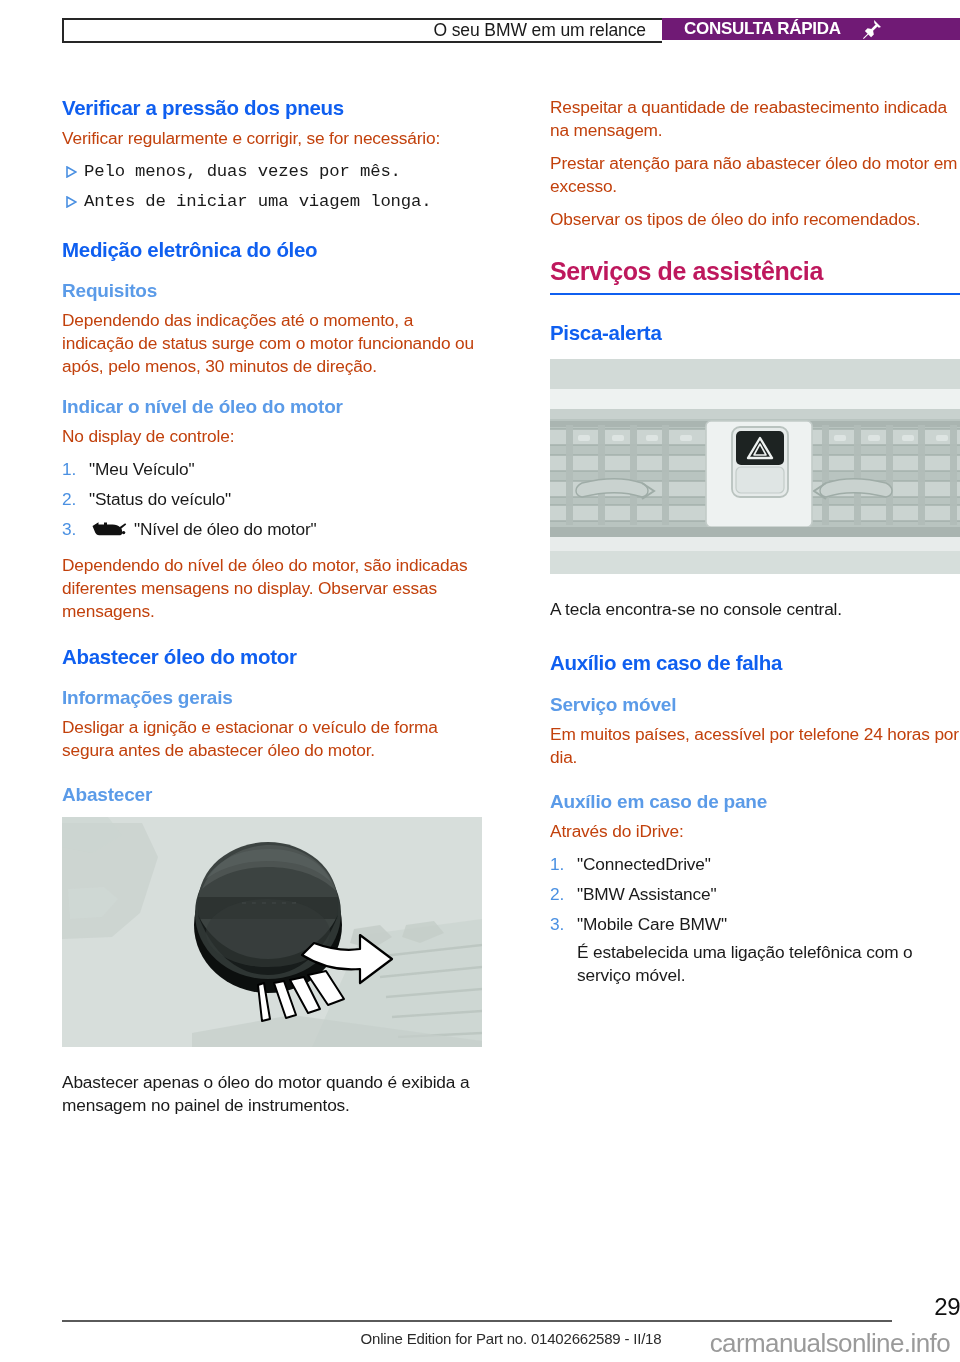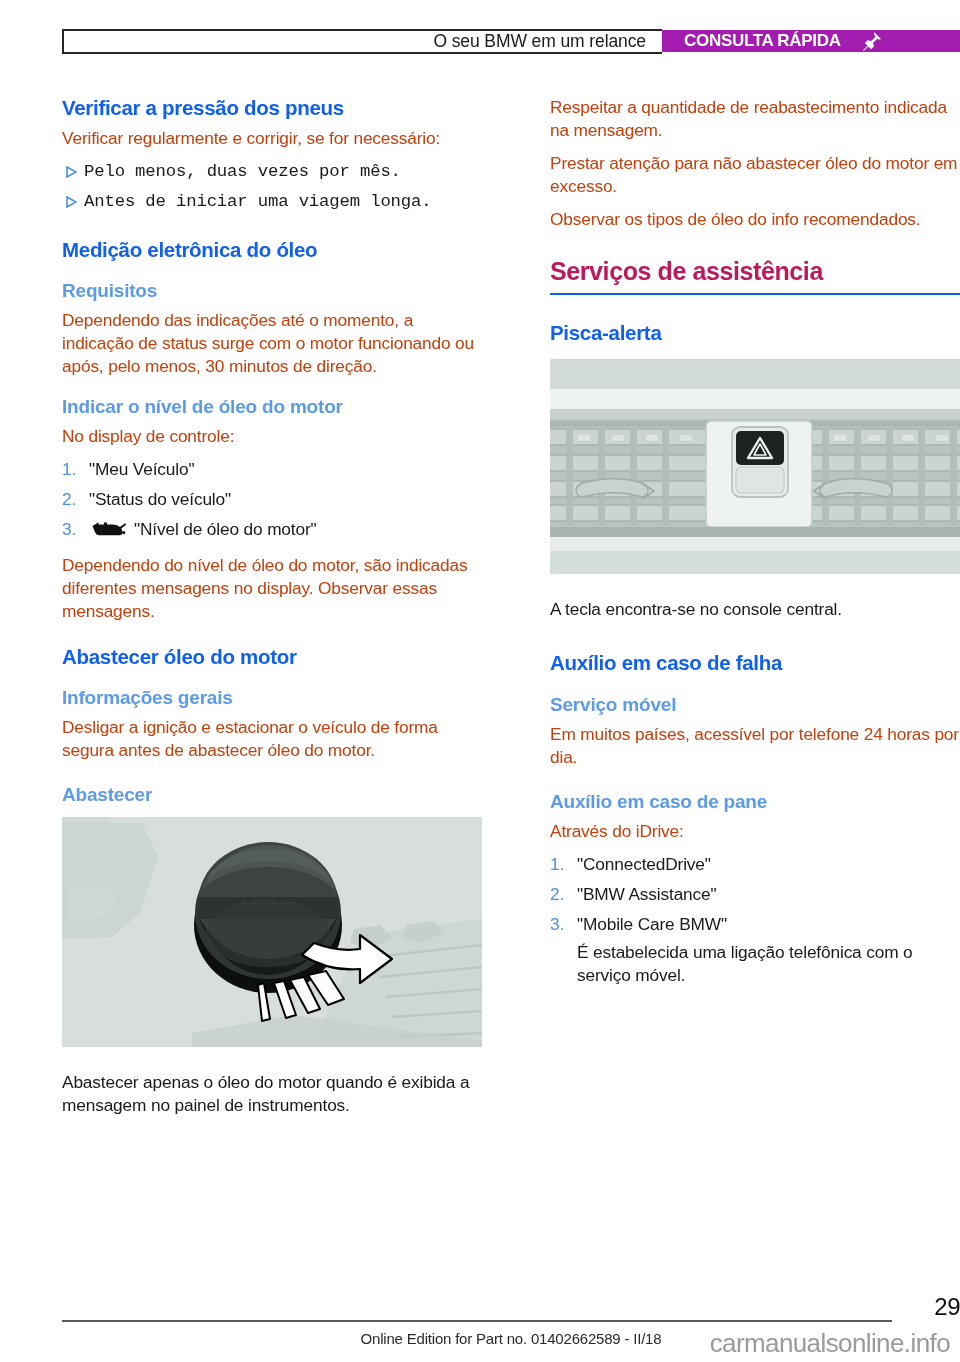--- a/index.html
+++ b/index.html
@@ -15,41 +15,41 @@
   }
 
   
   .header {
     position: absolute;
     top: 18px;
     left: 62px;
     width: 898px;
     height: 46px;
     display: flex;
-    align-items: center;
+    align-items: flex-start;
   }
   .header-tab-white {
     flex: 1;
     border: 2px solid #262626;
     border-right: none;
     background: #ffffff;
     display: flex;
     align-items: center;
     justify-content: flex-end;
     padding-right: 16px;
   }
   .header-tab-white .chapter-title {
     font-size: 17.5px;
     color: #1a1a1a;
     letter-spacing: -0.1px;
     white-space: nowrap;
   }
   .header-tab-dark {
     width: 298px;
-    background: #a21caf;
+    background: #701a75;
     display: flex;
     align-items: center;
     justify-content: flex-start;
     padding-left: 22px;
     gap: 20px;
   }
   .header-tab-dark .section-title {
     font-size: 17px;
     font-weight: bold;
     color: #ffffff;

